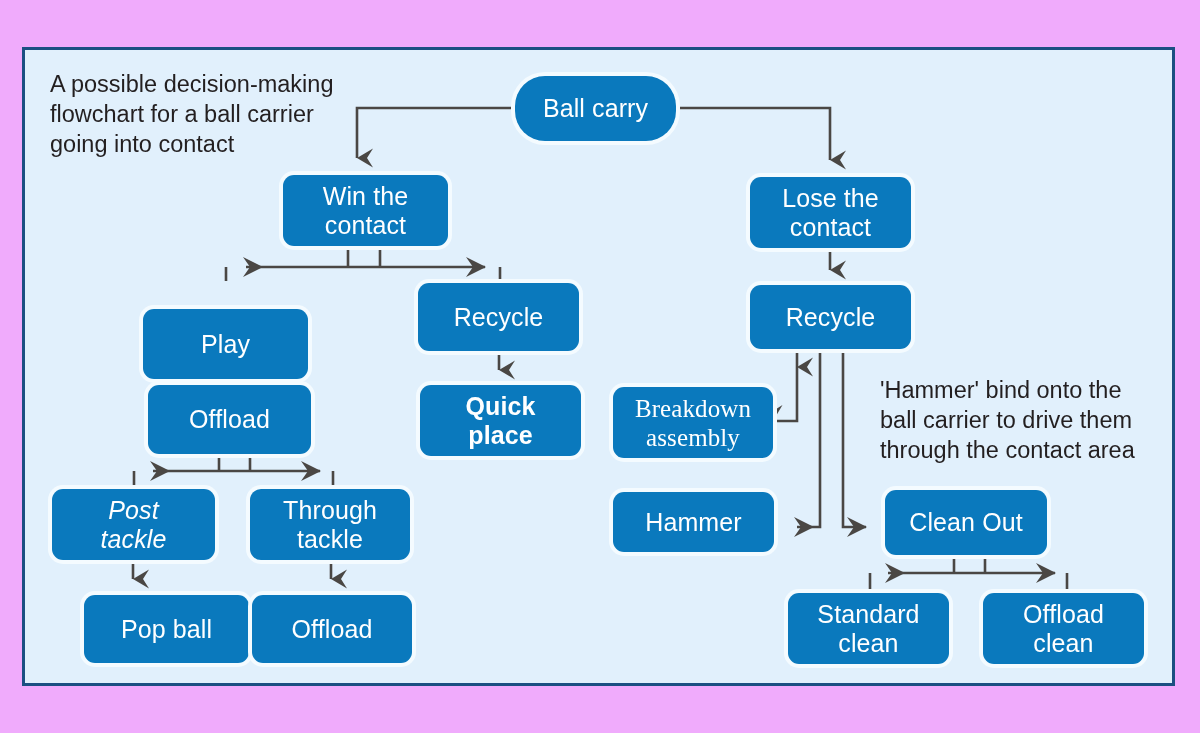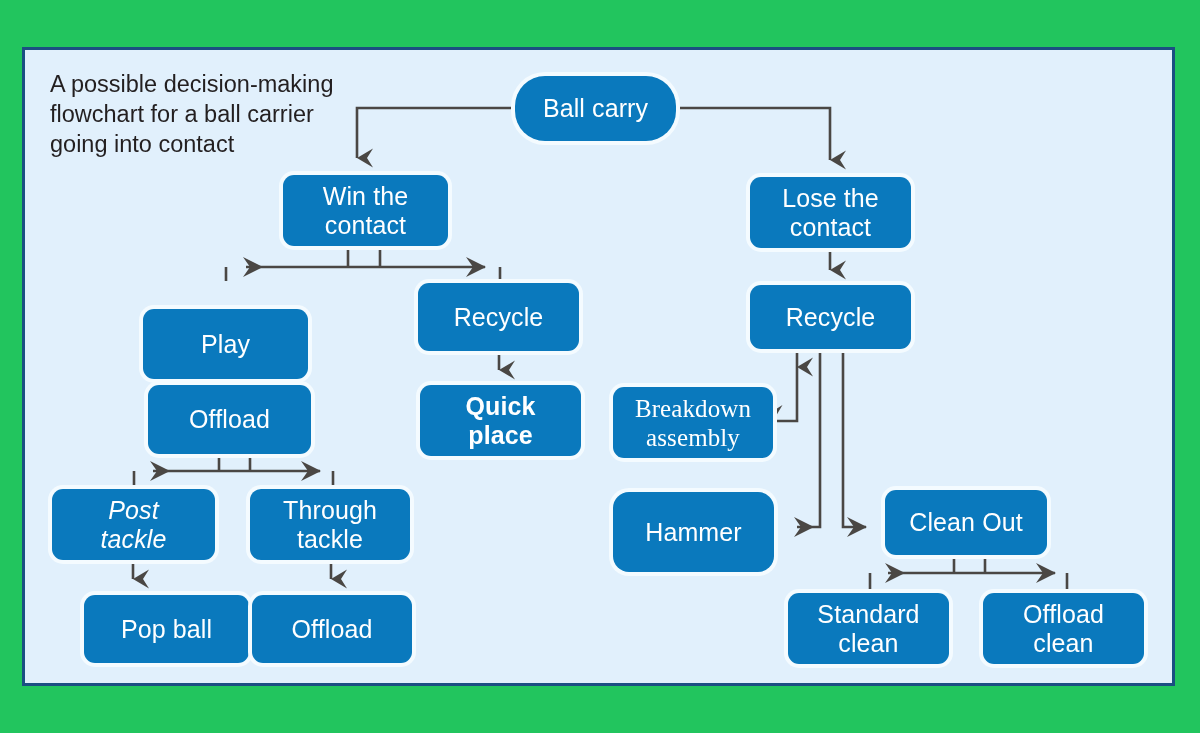--- a/index.html
+++ b/index.html
@@ -8,21 +8,21 @@
     padding: 0;
     background: #ffffff;
   }
   body {
     font-family: "Liberation Sans", sans-serif;
   }
   #canvas {
     position: relative;
     width: 1200px;
     height: 733px;
-    background: #22c55e;
+    background: #f0abfc;
     overflow: hidden;
   }
   #frame {
     position: absolute;
     left: 22px;
     top: 47px;
     width: 1153px;
     height: 639px;
     background: #e1f0fc;
     border: 3px solid #1b4f82;
@@ -154,40 +154,43 @@
         <path d="M1067,573 L1067,593"></path>
       </g>
 
     </g>
   </svg>
 
   <div class="caption" style="left: 50px; top: 70px; width: 300px; color: rgb(35, 31, 32);">A possible decision-making
 flowchart for a ball carrier
 going into contact</div>
 
+  <div class="caption" style="left: 880px; top: 376px; width: 290px; color: rgb(35, 31, 32);">'Hammer' bind onto the
+ball carrier to drive them
+through the contact area</div>
 
   <div id="node-layer">
       <div class="node" style="left: 515px; top: 76px; width: 161px; height: 65px; background: rgb(10, 121, 189); color: rgb(255, 255, 255); border-radius: 30px;">Ball carry</div>
       <div class="node" style="left: 283px; top: 175px; width: 165px; height: 71px; background: rgb(10, 121, 189); color: rgb(255, 255, 255);">Win   the
 contact</div>
       <div class="node" style="left: 750px; top: 177px; width: 161px; height: 71px; background: rgb(10, 121, 189); color: rgb(255, 255, 255);">Lose the
 contact</div>
       <div class="node" style="left: 143px; top: 281px; width: 165px; height: 70px; background: rgb(10, 121, 189); color: rgb(255, 255, 255); margin-top: 28px;">Play</div>
       <div class="node" style="left: 418px; top: 283px; width: 161px; height: 68px; background: rgb(10, 121, 189); color: rgb(255, 255, 255);">Recycle</div>
       <div class="node" style="left: 750px; top: 285px; width: 161px; height: 64px; background: rgb(10, 121, 189); color: rgb(255, 255, 255);">Recycle</div>
       <div class="node" style="left: 148px; top: 385px; width: 163px; height: 69px; background: rgb(10, 121, 189); color: rgb(255, 255, 255);">Offload</div>
       <div class="node" style="left: 420px; top: 385px; width: 161px; height: 71px; background: rgb(10, 121, 189); color: rgb(255, 255, 255); font-weight: bold;">Quick
 place</div>
       <div class="node" style="left: 613px; top: 387px; width: 160px; height: 71px; background: rgb(10, 121, 189); color: rgb(255, 255, 255); font-family: Liberation Serif, serif;">Breakdown
 assembly</div>
       <div class="node" style="left: 52px; top: 489px; width: 163px; height: 71px; background: rgb(10, 121, 189); color: rgb(255, 255, 255); font-style: italic;">Post
 tackle</div>
       <div class="node" style="left: 250px; top: 489px; width: 160px; height: 71px; background: rgb(10, 121, 189); color: rgb(255, 255, 255);">Through
 tackle</div>
-      <div class="node" style="left: 613px; top: 492px; width: 161px; height: 80px; background: rgb(10, 121, 189); color: rgb(255, 255, 255); border-radius: 16px;">Hammer</div>
+      <div class="node" style="left: 613px; top: 492px; width: 161px; height: 60px; background: rgb(10, 121, 189); color: rgb(255, 255, 255);">Hammer</div>
       <div class="node" style="left: 885px; top: 490px; width: 162px; height: 65px; background: rgb(10, 121, 189); color: rgb(255, 255, 255);">Clean Out</div>
       <div class="node" style="left: 52px; top: 595px; width: 165px; height: 68px; background: rgb(10, 121, 189); color: rgb(255, 255, 255); margin-left: 32px;">Pop ball</div>
       <div class="node" style="left: 252px; top: 595px; width: 160px; height: 68px; background: rgb(10, 121, 189); color: rgb(255, 255, 255);">Offload</div>
       <div class="node" style="left: 788px; top: 593px; width: 161px; height: 71px; background: rgb(10, 121, 189); color: rgb(255, 255, 255);">Standard
 clean</div>
       <div class="node" style="left: 983px; top: 593px; width: 161px; height: 71px; background: rgb(10, 121, 189); color: rgb(255, 255, 255);">Offload
 clean</div>
     </div>
 
 </div>

